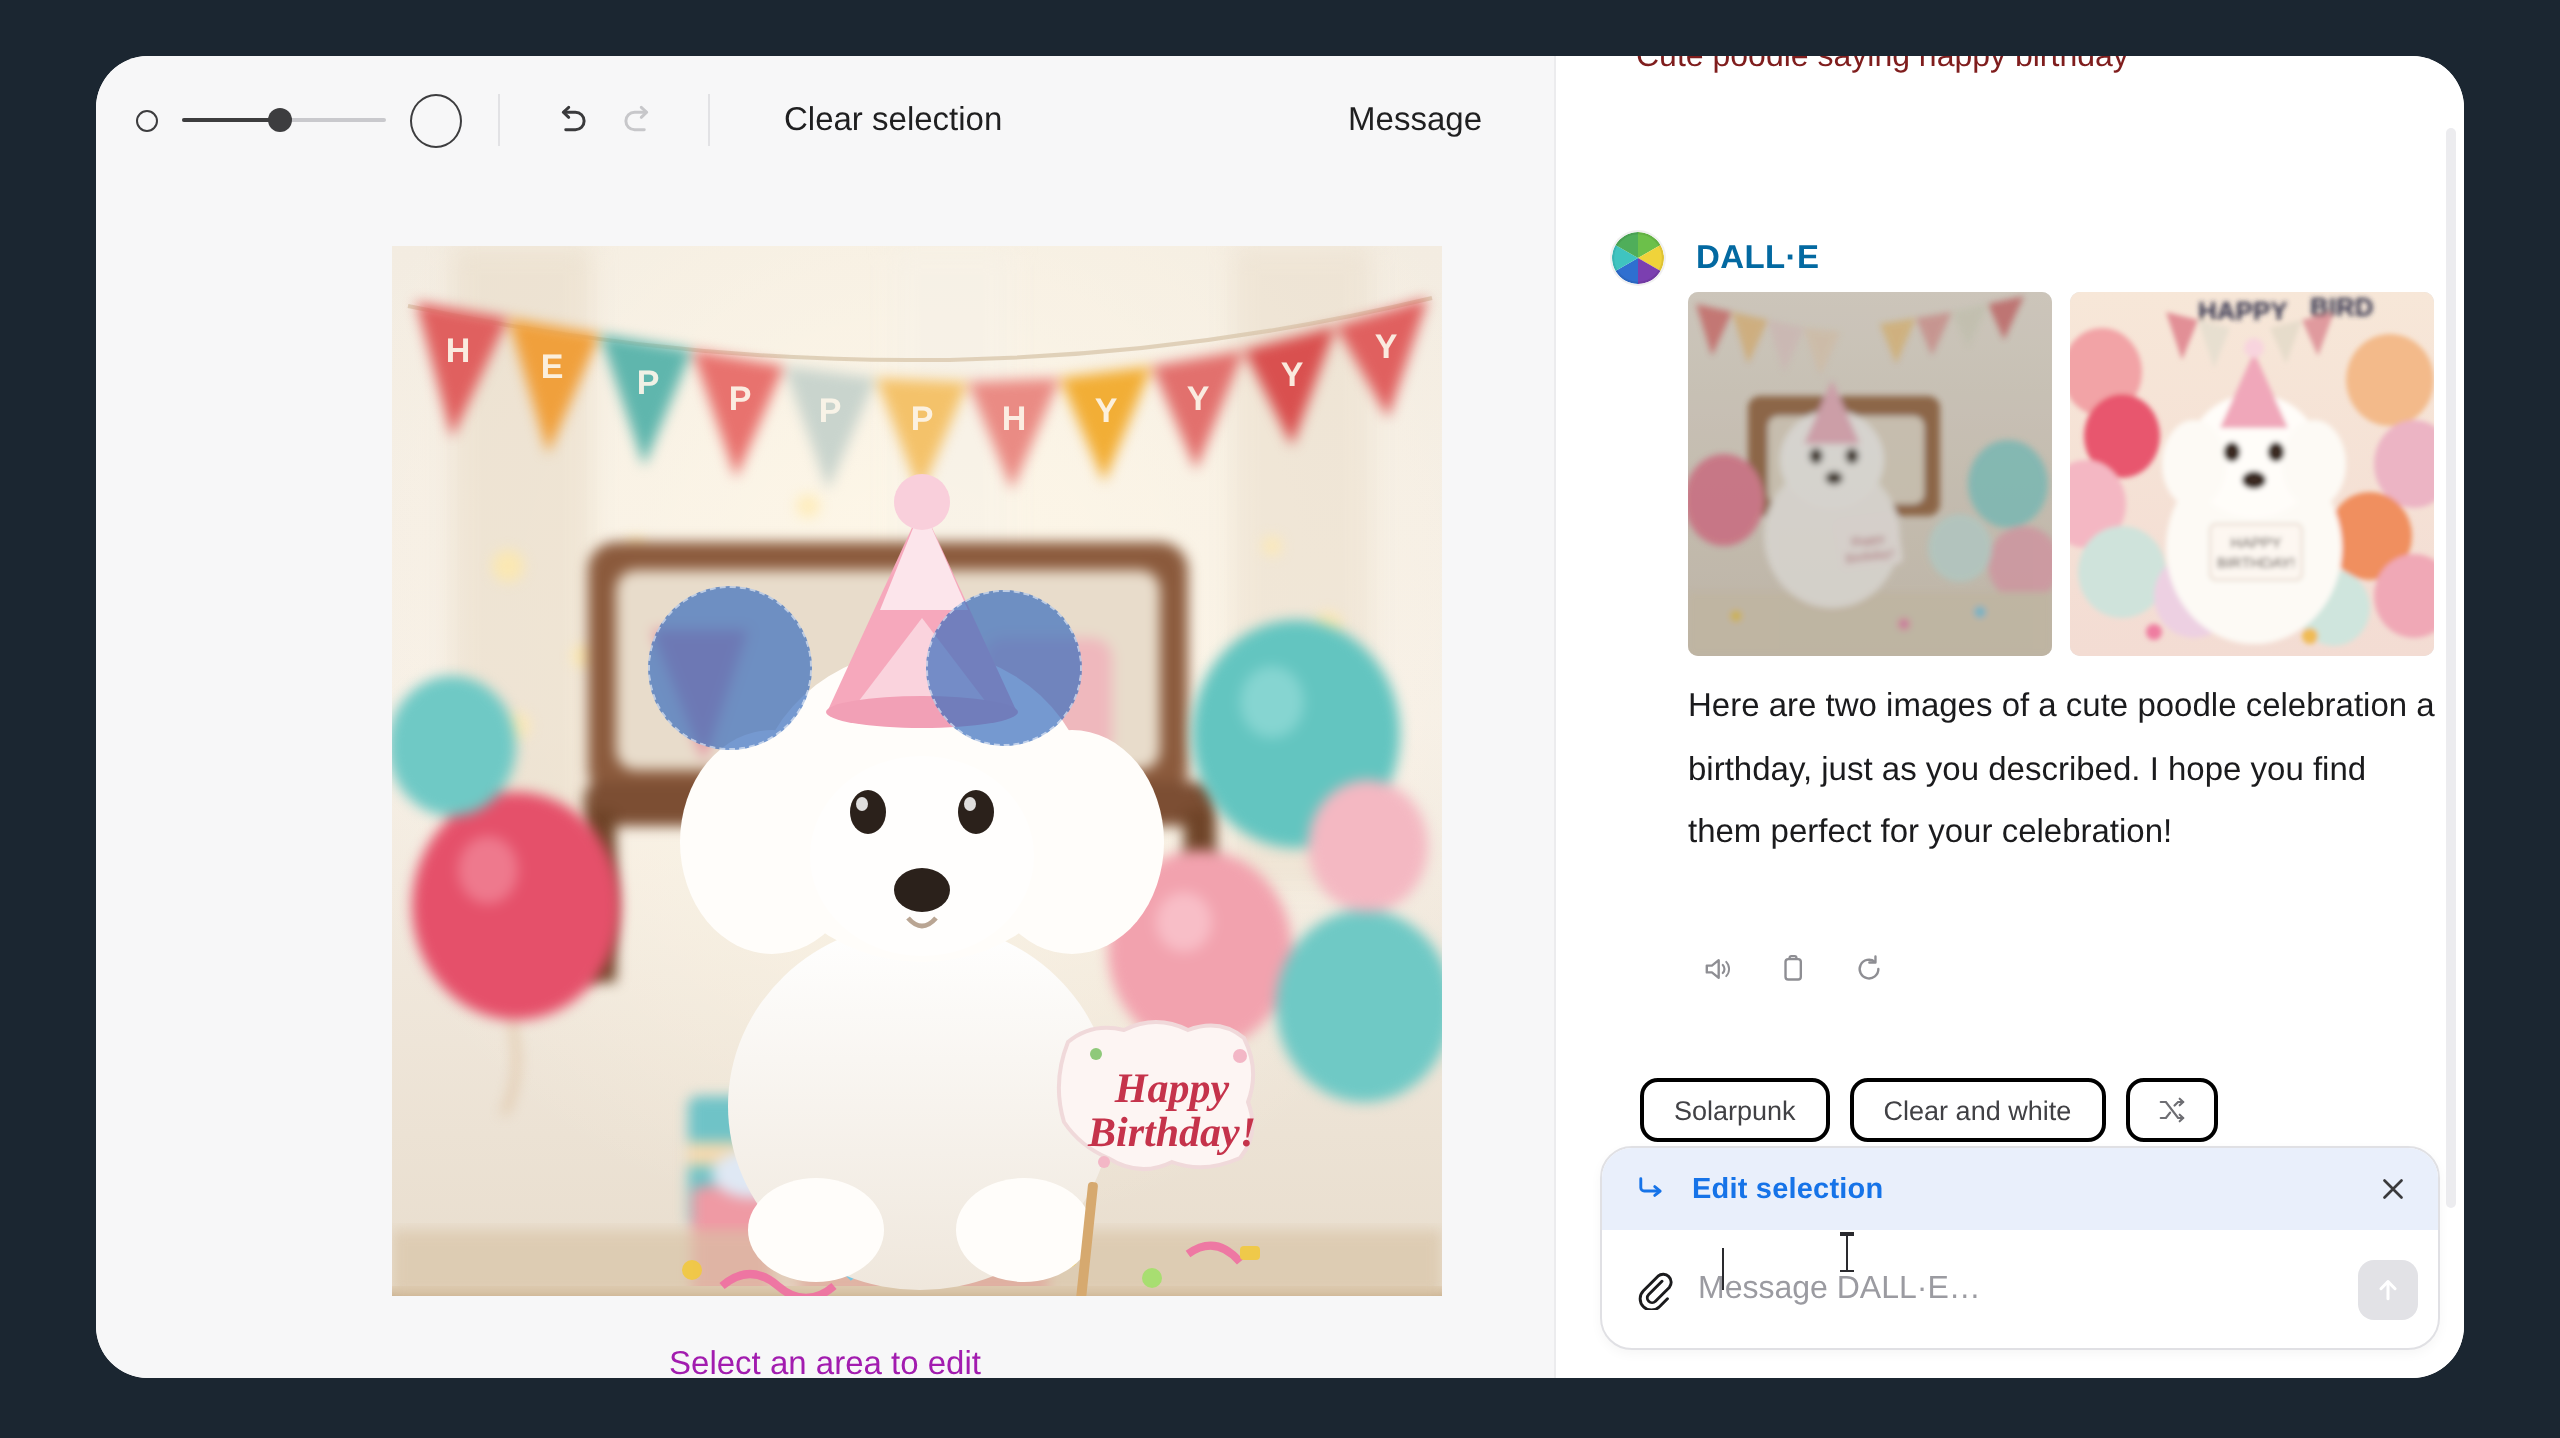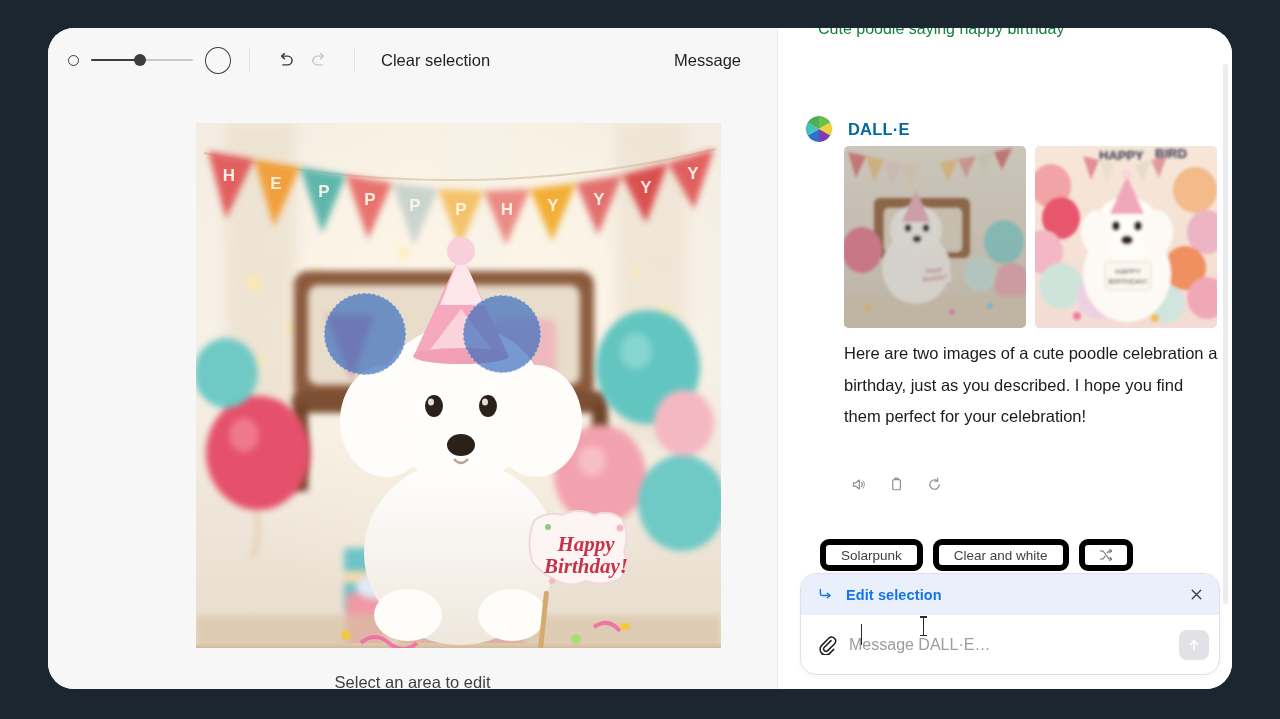--- a/index.html
+++ b/index.html
@@ -71,21 +71,21 @@
     border-radius: 8px; background: transparent; border: none;
     cursor: pointer; padding: 0;
   }
 
   .tb-text-btn {
     border: none; background: transparent;
     font-family: "Liberation Sans", sans-serif;
     font-size: 16.5px; color: #1f1f20;
     cursor: pointer; padding: 6px 8px;
   }
-  #clear-selection-btn { margin-left: 0; }
+  #clear-selection-btn { margin-left: 11px; }
   #cancel-btn { margin-left: auto; }
 
   
   #canvas-wrap {
     position: absolute;
     left: 148px; top: 95px;
     width: 525px; height: 525px;
   }
   #edit-image {
     position: absolute; inset: 0;
@@ -99,39 +99,39 @@
     border: 1px dashed rgba(255,255,255,0.55);
   }
   #selection-circle-left  { left: 128px; top: 170px; width: 82px; height: 82px; }
   #selection-circle-right { left: 267px; top: 172px; width: 78px; height: 78px; }
 
   #canvas-caption {
     position: absolute;
     left: 0; right: 0; top: 645px;
     text-align: center;
     font-size: 16.5px;
-    color: #404040;
+    color: #a21caf;
   }
 
   
   #chat-pane {
     position: relative;
     flex: 1 1 auto;
     background: #ffffff;
     overflow: hidden;
   }
   #chat-scroll {
     position: absolute;
     inset: 0;
     padding: 0 40px 0 40px;
   }
   #prompt-cutoff {
     position: absolute;
     top: -8px; left: 40px; right: 52px;
-    font-size: 16px; color: #15803d;
+    font-size: 16px; color: #7f1d1d;
     white-space: nowrap; overflow: hidden;
   }
 
   #assistant-header {
     position: absolute; top: 88px; left: 28px;
     display: flex; align-items: center; gap: 16px;
   }
   #dalle-avatar {
     width: 26px; height: 26px; border-radius: 50%;
     overflow: hidden; flex: 0 0 26px;
@@ -171,21 +171,21 @@
   }
 
   #suggestion-chips {
     position: absolute; top: 511px; left: 42px;
     display: flex; gap: 10px; align-items: center;
   }
   .chip {
     height: 32px;
     padding: 0 15px;
     display: flex; align-items: center;
-    border: 6px solid #000000;
+    border: 2px solid #000000;
     border-radius: 9px;
     background: #fff;
     font-size: 13.5px; color: #414145;
     cursor: pointer;
     font-family: "Liberation Sans", sans-serif;
     white-space: nowrap;
   }
   .chip.icon-chip { padding: 0 13px; }
 
   

